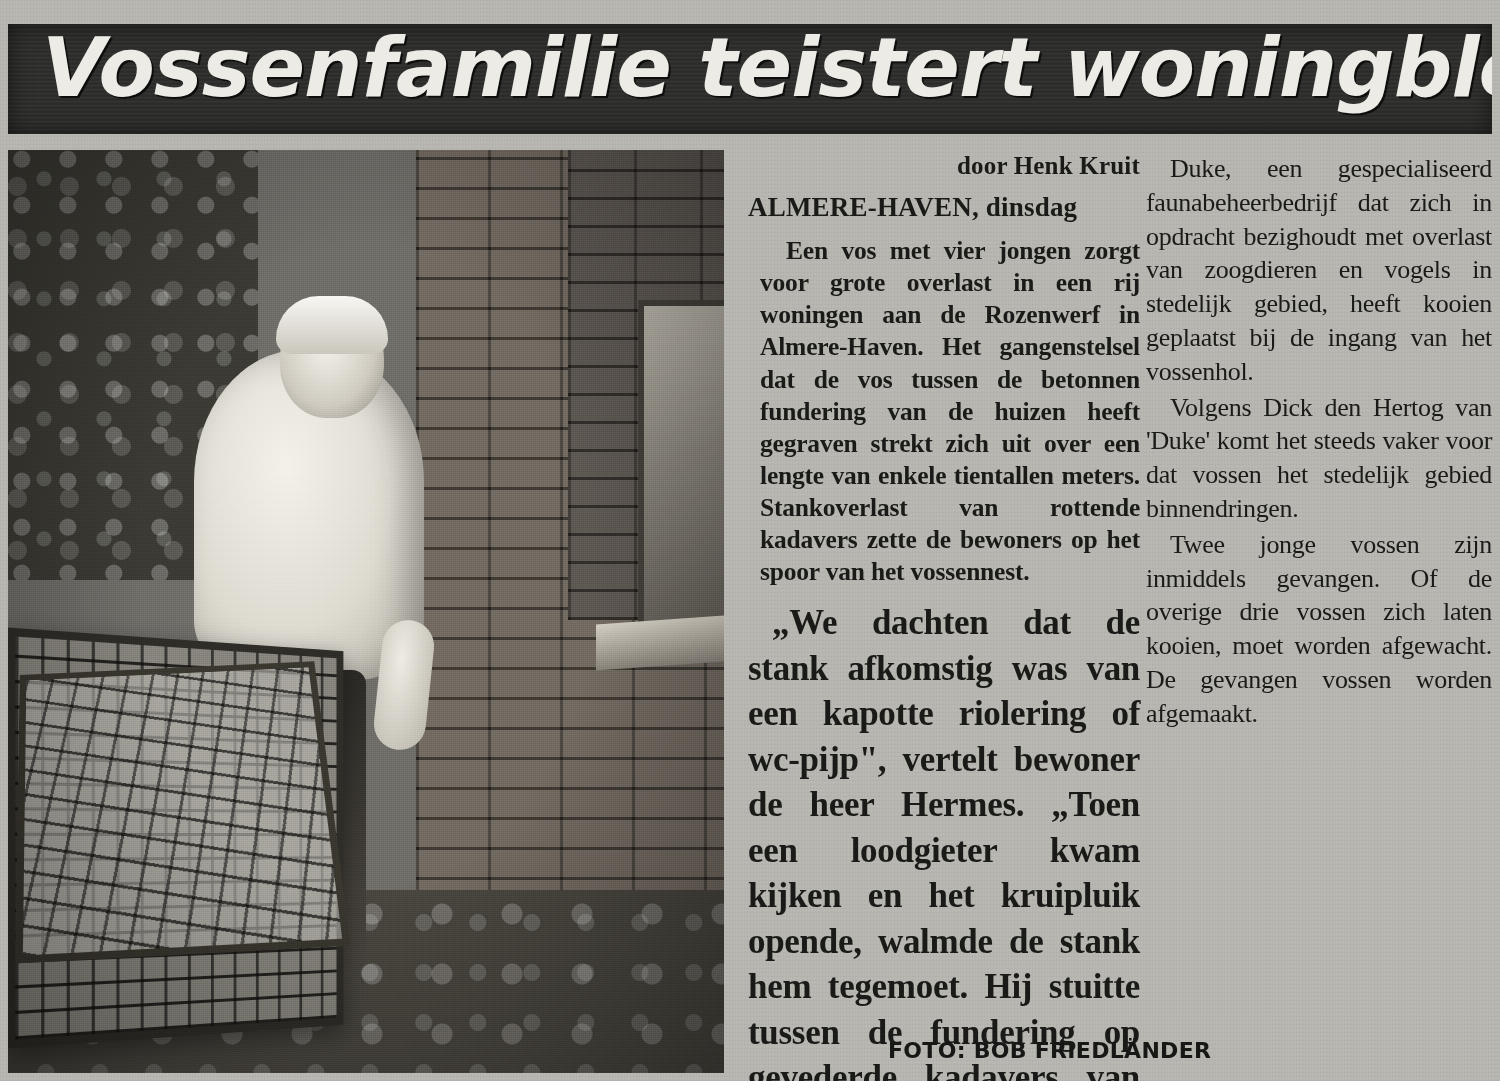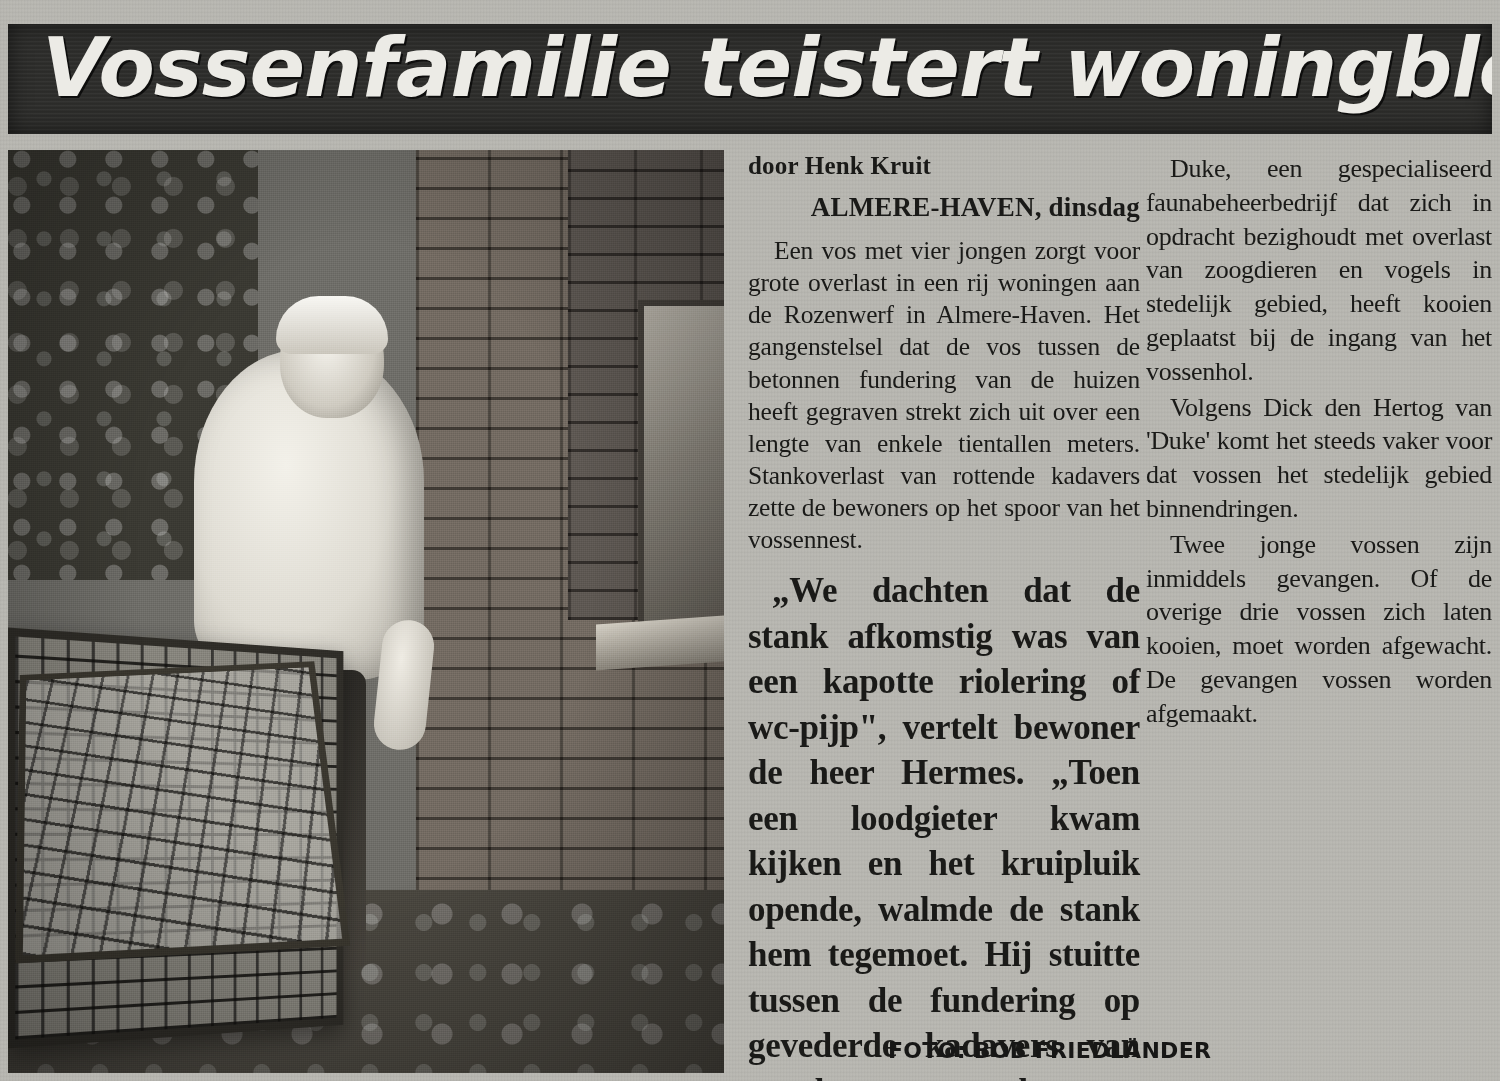--- a/index.html
+++ b/index.html
@@ -163,38 +163,39 @@
 
   
   .col { position: absolute; color: #1a1a18; }
   .col-mid { left: 748px; top: 152px; width: 392px; }
   .col-right { left: 1146px; top: 152px; width: 346px; }
 
   .byline {
     font-family: "Liberation Serif", serif;
     font-weight: bold;
     font-size: 25px;
+    text-align: right;
     margin: 0 0 10px 0;
     letter-spacing: 0.2px;
   }
   .dateline {
     font-family: "Liberation Serif", serif;
     font-weight: bold;
     font-size: 27px;
-    text-align: right;
+    text-align: left;
     margin: 12px 0 12px 0;
     letter-spacing: 0.2px;
   }
   .lead {
     font-family: "Liberation Serif", serif;
-    font-weight: normal;
+    font-weight: bold;
     font-size: 25.5px;
     line-height: 1.26;
     text-align: justify;
-    margin: 0 0 12px 0;
+    margin: 0 0 12px 12px;
     text-indent: 26px;
     letter-spacing: -0.2px;
   }
   .body-p {
     font-family: "Liberation Serif", serif;
     font-size: 35px;
     font-weight: bold;
     line-height: 1.30;
     text-align: justify;
     text-indent: 24px;

